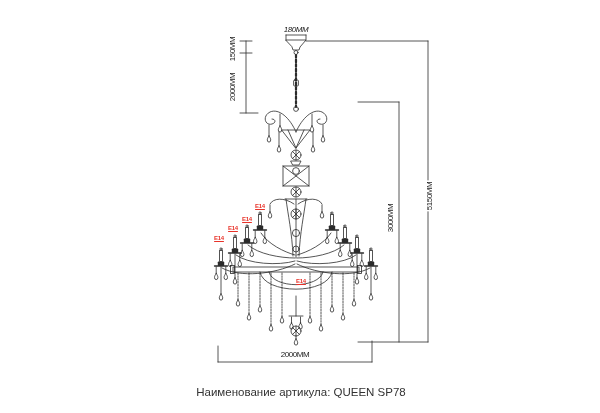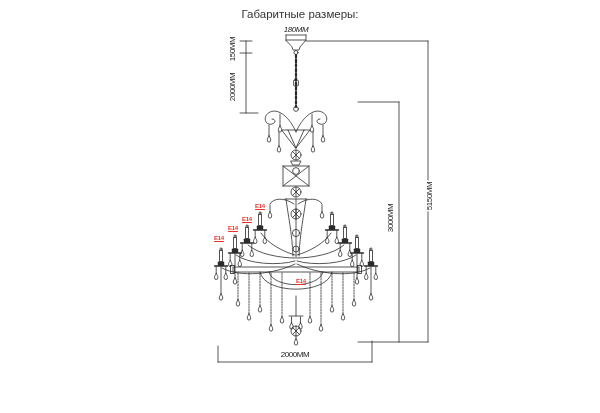--- a/index.html
+++ b/index.html
@@ -27,21 +27,20 @@
     position:absolute;font-size:6px;font-weight:bold;color:#e8332a;
     text-decoration:underline;letter-spacing:-0.3px;line-height:1;
     transform:translate(-50%,-50%);white-space:nowrap;
   }
 </style>
 </head>
 <body>
 
 <div id="stage">
 
-  <div class="title">Габаритные размеры:</div>
 
   <svg width="600" height="413" viewBox="0 0 600 413" stroke="#2b2b2b" fill="none" stroke-width="0.8" stroke-linecap="round">
     <defs>
       <path id="drop" d="M0 0 C1.3 1.8 1.7 2.9 1.7 4 A1.7 2.1 0 1 1 -1.7 4 C-1.7 2.9 -1.3 1.8 0 0 Z"></path>
       <g id="ball">
         <circle r="5"></circle>
         <path d="M-3.4 -3.4 L3.4 3.4 M3.4 -3.4 L-3.4 3.4 M0 -5 V5"></path>
       </g>
       <g id="candle">
         <path d="M-6.5 0 H6.5" stroke-width="1.3"></path>
@@ -174,13 +173,14 @@
   <div class="dim v" style="left:391px;top:218px;">3000MM</div>
   <div class="dim vbg" style="left:430px;top:196px;">5150MM</div>
   <div class="dim h" style="left:295px;top:355px;">2000MM</div>
 
   <div class="socket" style="left:219px;top:238px;">E14</div>
   <div class="socket" style="left:233px;top:228px;">E14</div>
   <div class="socket" style="left:247px;top:219px;">E14</div>
   <div class="socket" style="left:260px;top:206px;">E14</div>
   <div class="socket" style="left:301px;top:281px;">E14</div>
 
+  <div class="footer">Наименование артикула: QUEEN SP78</div>
 </div>
 
 </body></html>

